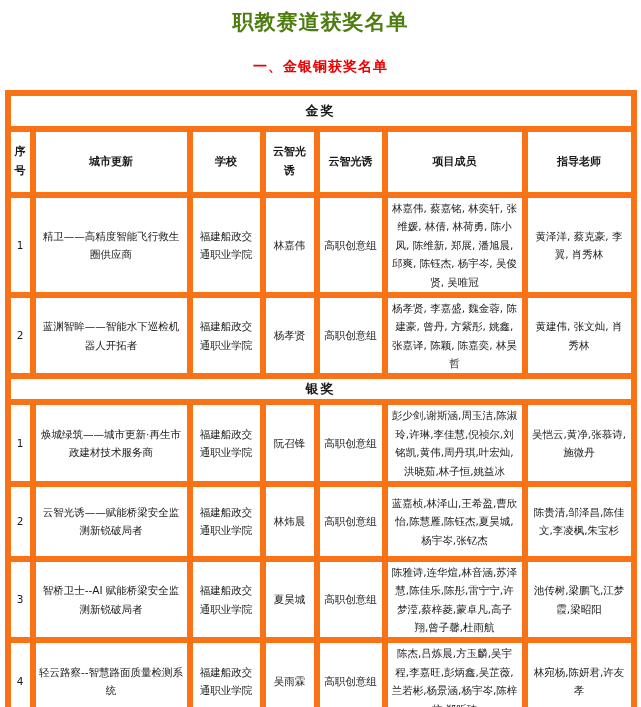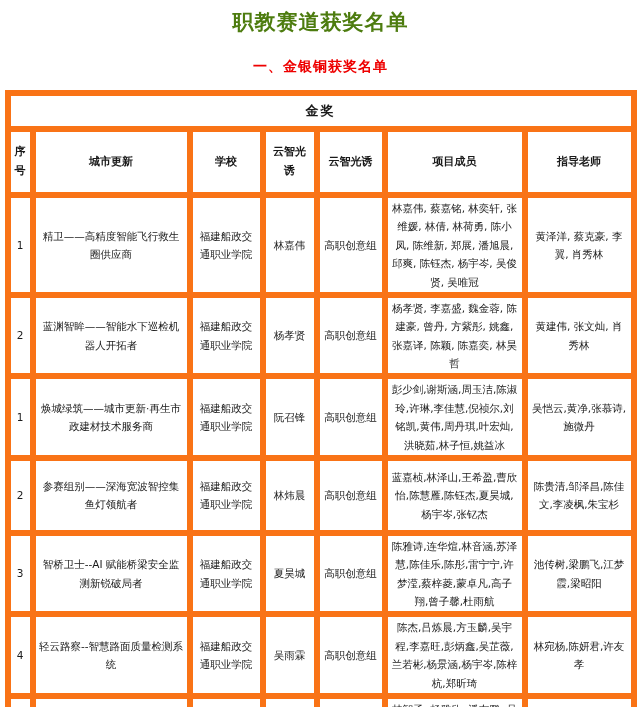--- a/index.html
+++ b/index.html
@@ -86,32 +86,35 @@
       <td>蓝渊智眸——智能水下巡检机器人开拓者</td>
       <td>福建船政交通职业学院</td>
       <td>杨孝贤</td>
       <td>高职创意组</td>
       <td>杨孝贤, 李嘉盛, 魏金蓉, 陈建豪, 曾丹, 方紫彤, 姚鑫, 张嘉译, 陈颖, 陈嘉奕, 林昊哲</td>
       <td>黄建伟, 张文灿, 肖秀林</td>
     </tr>
   </tbody>
 
   <tbody>
+    <tr class="section-row sec-silver">
+      <td colspan="7">银奖</td>
+    </tr>
     <tr class="data-row r-s">
       <td>1</td>
       <td>焕城绿筑——城市更新·再生市政建材技术服务商</td>
       <td>福建船政交通职业学院</td>
       <td>阮召锋</td>
       <td>高职创意组</td>
       <td>彭少剑,谢斯涵,周玉洁,陈淑玲,许琳,李佳慧,倪祯尔,刘铭凯,黄伟,周丹琪,叶宏灿,洪晓茹,林子恒,姚益冰</td>
       <td>吴恺云,黄净,张慕诗,施微丹</td>
     </tr>
     <tr class="data-row r-s">
       <td>2</td>
-      <td>参赛组别——深海宽波智控集鱼灯领航者</td>
+      <td>云智光诱——赋能桥梁安全监测新锐破局者</td>
       <td>福建船政交通职业学院</td>
       <td>林炜晨</td>
       <td>高职创意组</td>
       <td>蓝嘉桢,林泽山,王希盈,曹欣怡,陈慧雁,陈钰杰,夏昊城,杨宇岑,张钇杰</td>
       <td>陈贵清,邹泽昌,陈佳文,李凌枫,朱宝杉</td>
     </tr>
     <tr class="data-row r-s">
       <td>3</td>
       <td>智桥卫士--AI 赋能桥梁安全监测新锐破局者</td>
       <td>福建船政交通职业学院</td>

